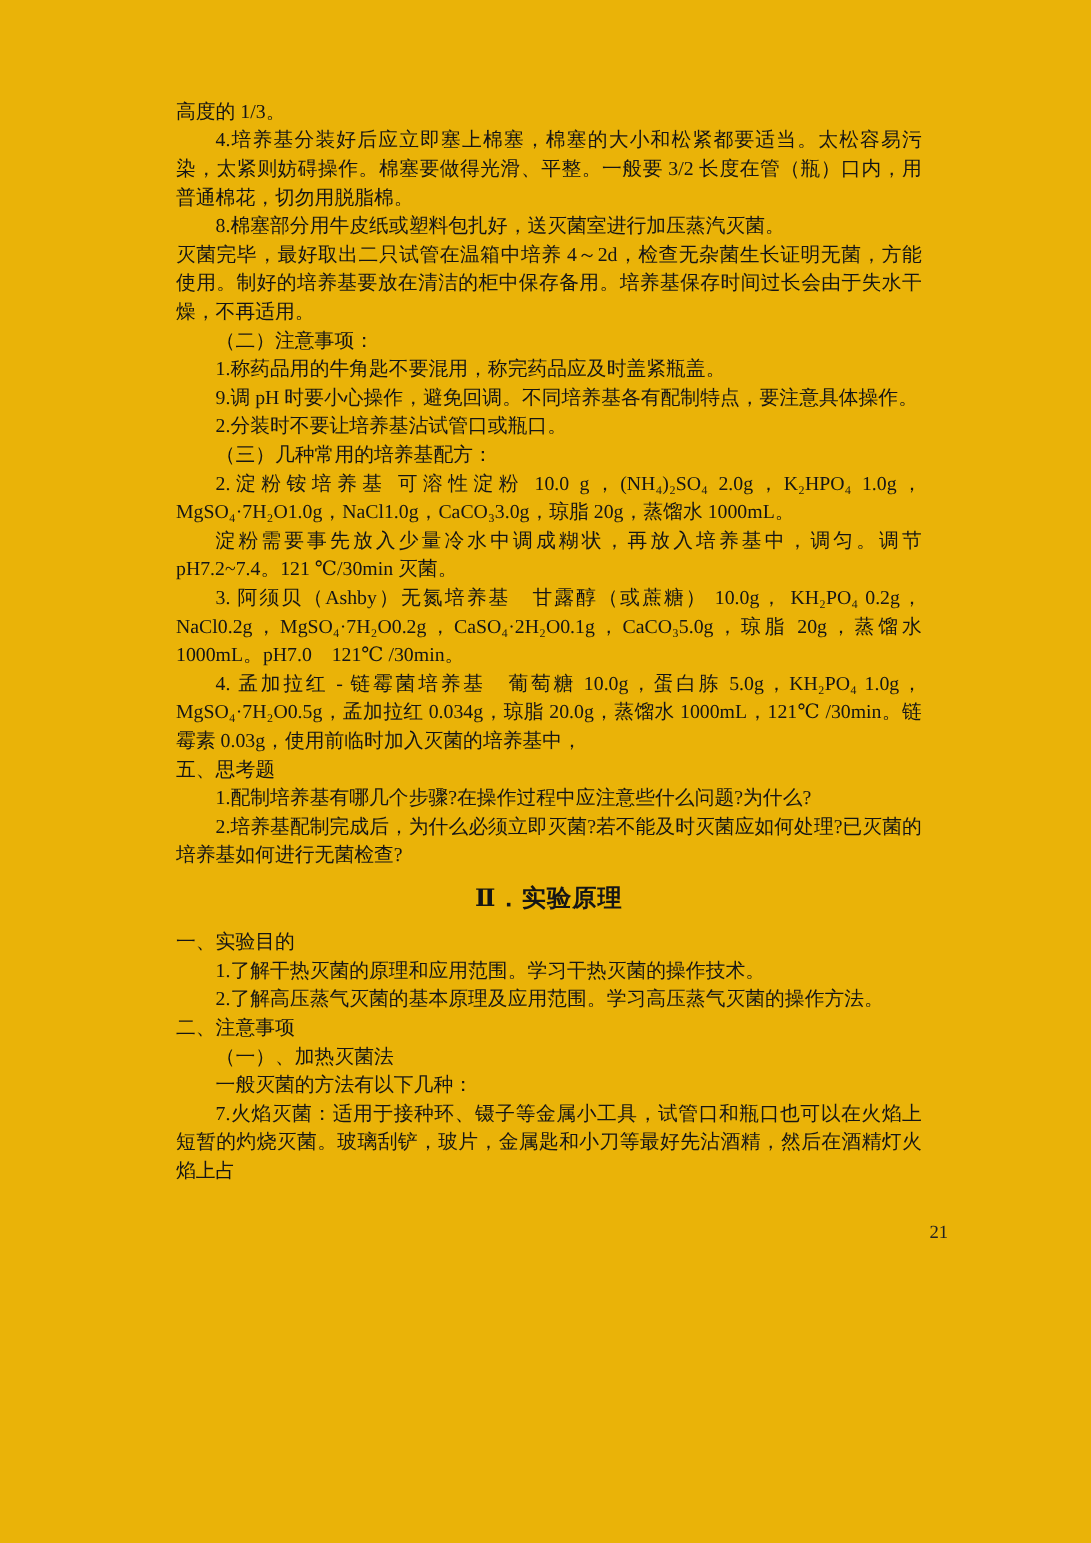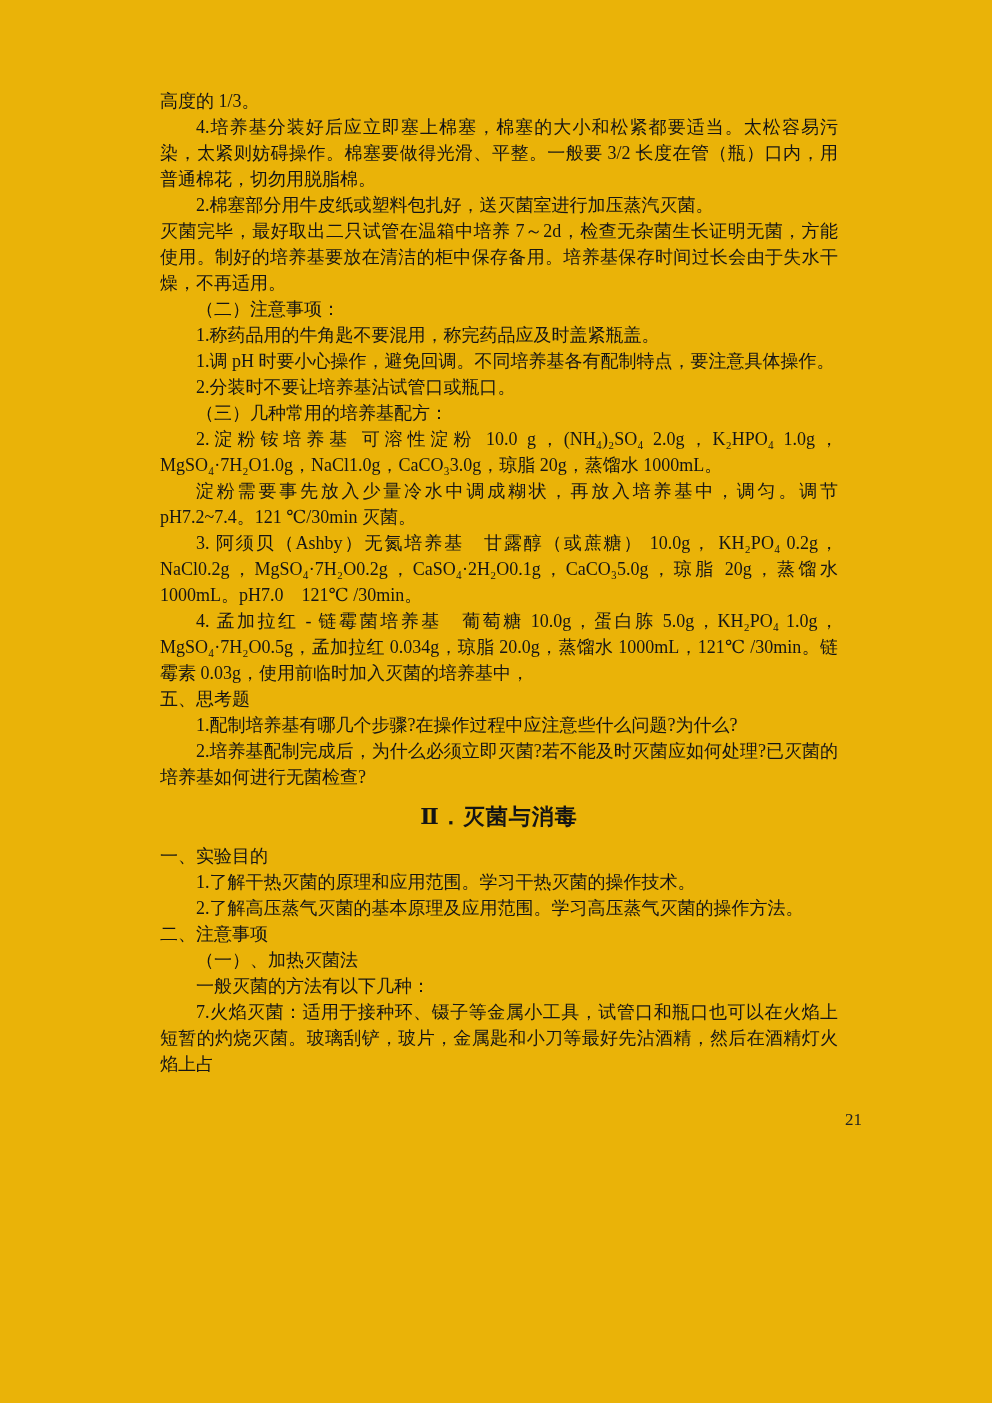--- a/index.html
+++ b/index.html
@@ -52,36 +52,36 @@
     font-family: Liberation Serif, serif;
   }
 </style>
 </head>
 <body>
 
 <div class="page">
   <div class="content">
     <p class="para">高度的 1/3。</p>
     <p class="para ind">4.培养基分装好后应立即塞上棉塞，棉塞的大小和松紧都要适当。太松容易污染，太紧则妨碍操作。棉塞要做得光滑、平整。一般要 3/2 长度在管（瓶）口内，用普通棉花，切勿用脱脂棉。</p>
-    <p class="para ind">2.棉塞部分用牛皮纸或塑料包扎好，送灭菌室进行加压蒸汽灭菌。</p>
-    <p class="para">灭菌完毕，最好取出二只试管在温箱中培养 7～2d，检查无杂菌生长证明无菌，方能使用。制好的培养基要放在清洁的柜中保存备用。培养基保存时间过长会由于失水干燥，不再适用。</p>
+    <p class="para ind">8.棉塞部分用牛皮纸或塑料包扎好，送灭菌室进行加压蒸汽灭菌。</p>
+    <p class="para">灭菌完毕，最好取出二只试管在温箱中培养 4～2d，检查无杂菌生长证明无菌，方能使用。制好的培养基要放在清洁的柜中保存备用。培养基保存时间过长会由于失水干燥，不再适用。</p>
     <p class="para ind">（二）注意事项：</p>
     <p class="para ind">1.称药品用的牛角匙不要混用，称完药品应及时盖紧瓶盖。</p>
-    <p class="para ind">1.调 pH 时要小心操作，避免回调。不同培养基各有配制特点，要注意具体操作。</p>
+    <p class="para ind">9.调 pH 时要小心操作，避免回调。不同培养基各有配制特点，要注意具体操作。</p>
     <p class="para ind">2.分装时不要让培养基沾试管口或瓶口。</p>
     <p class="para ind">（三）几种常用的培养基配方：</p>
     <p class="para ind">2.淀粉铵培养基 可溶性淀粉 10.0 g，(NH₄)₂SO₄ 2.0g，K₂HPO₄ 1.0g，MgSO₄·7H₂O1.0g，NaCl1.0g，CaCO₃3.0g，琼脂 20g，蒸馏水 1000mL。</p>
     <p class="para ind">淀粉需要事先放入少量冷水中调成糊状，再放入培养基中，调匀。调节 pH7.2~7.4。121 ℃/30min 灭菌。</p>
     <p class="para ind">3. 阿须贝（Ashby）无氮培养基　甘露醇（或蔗糖） 10.0g， KH₂PO₄ 0.2g，NaCl0.2g，MgSO₄·7H₂O0.2g，CaSO₄·2H₂O0.1g，CaCO₃5.0g，琼脂 20g，蒸馏水 1000mL。pH7.0　121℃ /30min。</p>
     <p class="para ind">4. 孟加拉红 - 链霉菌培养基　葡萄糖 10.0g，蛋白胨 5.0g，KH₂PO₄ 1.0g，MgSO₄·7H₂O0.5g，孟加拉红 0.034g，琼脂 20.0g，蒸馏水 1000mL，121℃ /30min。链霉素 0.03g，使用前临时加入灭菌的培养基中，</p>
     <p class="para">五、思考题</p>
     <p class="para ind">1.配制培养基有哪几个步骤?在操作过程中应注意些什么问题?为什么?</p>
     <p class="para ind">2.培养基配制完成后，为什么必须立即灭菌?若不能及时灭菌应如何处理?已灭菌的培养基如何进行无菌检查?</p>
 
-    <h2 class="heading">Ⅱ．灭菌与消毒</h2>
+    <h2 class="heading">Ⅱ．实验原理</h2>
 
     <p class="para">一、实验目的</p>
     <p class="para ind">1.了解干热灭菌的原理和应用范围。学习干热灭菌的操作技术。</p>
     <p class="para ind">2.了解高压蒸气灭菌的基本原理及应用范围。学习高压蒸气灭菌的操作方法。</p>
     <p class="para">二、注意事项</p>
     <p class="para ind">（一）、加热灭菌法</p>
     <p class="para ind">一般灭菌的方法有以下几种：</p>
     <p class="para ind">7.火焰灭菌：适用于接种环、镊子等金属小工具，试管口和瓶口也可以在火焰上短暂的灼烧灭菌。玻璃刮铲，玻片，金属匙和小刀等最好先沾酒精，然后在酒精灯火焰上占</p>
   </div>
 

